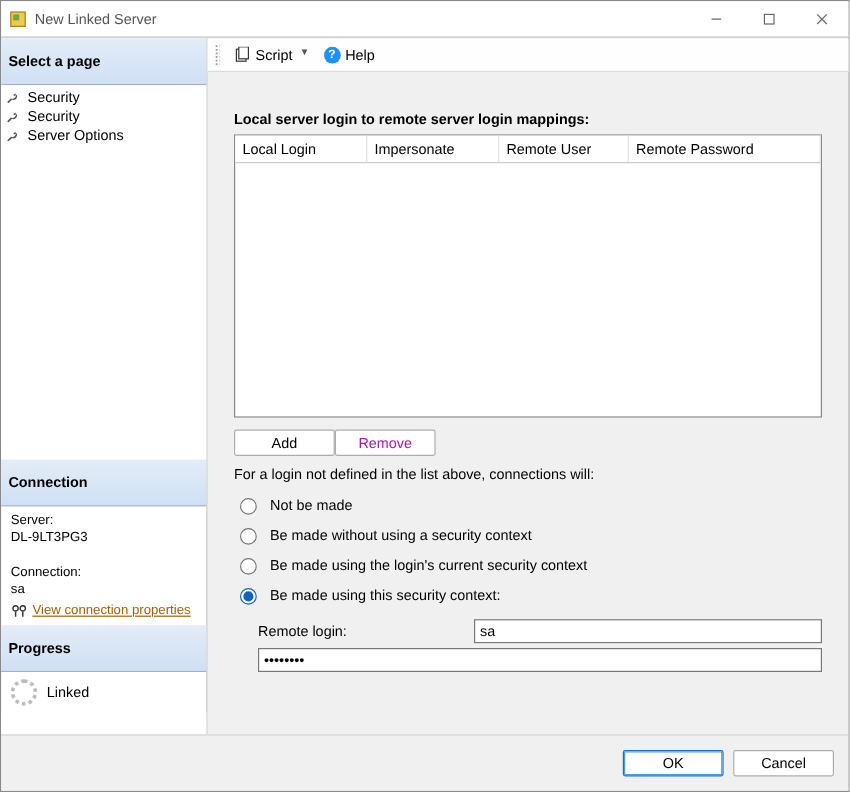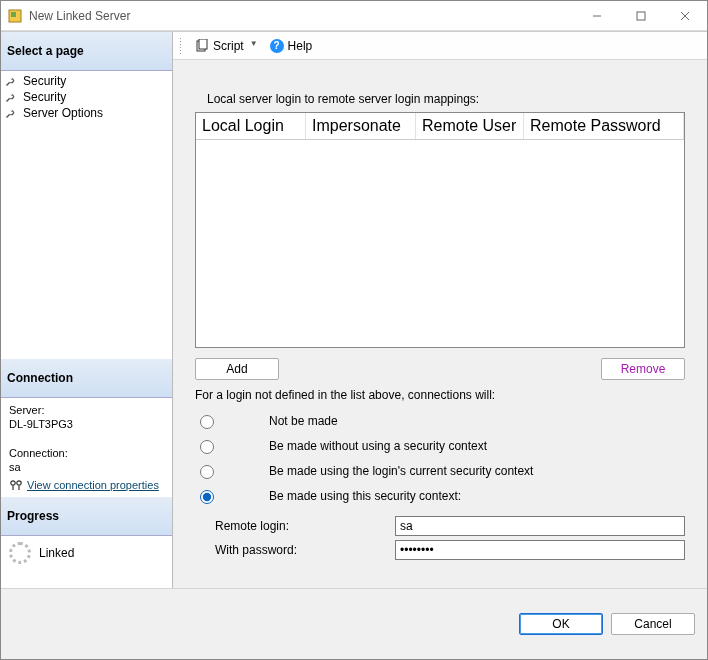--- a/index.html
+++ b/index.html
@@ -72,21 +72,21 @@
     position: absolute; margin-left: -14px;
     color: #555;
   }
   .page-item span.lbl { margin-left: 4px; }
 
   .side-fill { flex:1; background:#fff; }
 
   .conn-block { padding: 6px 8px; font-size: 11px; }
   .conn-block .row { margin-bottom: 2px; }
   .link-row { display:flex; align-items:center; gap:4px; margin-top:6px; }
-  .link-row a { color: #0c4a6e; text-decoration: underline; cursor: pointer; }
+  .link-row a { color: #a16207; text-decoration: underline; cursor: pointer; }
 
   .progress-block { padding: 6px 8px; display:flex; align-items:center; gap:8px; }
   .spinner {
     width: 22px; height: 22px;
     border: 3px dotted #bbb;
     border-radius: 50%;
   }
 
   
   .main-pane {
@@ -122,43 +122,43 @@
     display:flex; align-items:center; justify-content:center;
     font-size:10px; font-weight:bold;
   }
 
   .content {
     flex:1;
     padding: 18px 22px 10px 22px;
     overflow: hidden;
     display:flex; flex-direction:column;
   }
-  .field-label { margin: 14px 0 6px 12px; }
+  .field-label { margin: 14px 0 6px 0; font-weight: bold; }
   .grid {
     border: 1px solid #888;
     background: #fff;
     height: 236px;
     display:flex; flex-direction:column;
   }
   .grid-header {
     display:flex;
     border-bottom: 1px solid #ccc;
     background:#fff;
   }
   .grid-header .gh {
     padding: 4px 6px;
     border-right: 1px solid #e2e2e2;
-    font-size:16px;
+    font-size:12px;
     white-space:nowrap; overflow:hidden;
   }
   .gh.c1{width:110px;} .gh.c2{width:110px;} .gh.c3{width:108px;} .gh.c4{flex:1;}
   .grid-body{flex:1;}
 
   .btn-row {
-    display:flex; justify-content:space-between; gap:12px;
+    display:flex; justify-content:flex-start; gap:0;
     margin: 10px 0 8px 0;
   }
   .btn {
     min-width: 84px;
     padding: 3px 10px;
     background: #fff;
     border: 1px solid #adadad;
     border-radius: 2px;
     text-align:center;
     cursor: default;
@@ -166,39 +166,39 @@
   }
   .btn.disabled { color:#a21caf; }
   .btn.default { border-color:#1a6fd6; box-shadow: inset 0 0 0 1px #4a9be7; }
 
   .radiogrp { margin-top: 6px; }
   .radio-row {
     display:flex; align-items:center; gap:8px;
     padding: 4px 0;
   }
   .radio-row input[type=radio]{ accent-color:#0a64c2; width:14px; height:14px; }
-  .radio-row label { cursor: default; margin-left: 44px; }
+  .radio-row label { cursor: default; }
 
   .cred-grid {
     margin: 4px 0 0 20px;
   }
   .cred-row { display:flex; align-items:center; margin:4px 0; }
   .cred-row .clab { width: 180px; }
   .cred-row input[type=text], .cred-row input[type=password] {
     flex:1;
     border:1px solid #7a7a7a;
     padding:2px 4px;
     font: inherit;
     height:20px;
     background:#fff;
   }
 
   .footer {
     border-top: 1px solid #d4d4d4;
-    padding: 24px 12px;
+    padding: 12px 12px;
     display:flex; justify-content:flex-end; gap:8px;
     background:#f0f0f0;
     align-items:flex-end;
   }
 
   svg { display:block; }
 </style>
 </head>
 <body>
 
@@ -349,21 +349,20 @@
             <label>Be made using this security context:</label>
           </div>
         </div>
 
         <div class="cred-grid">
           <div class="cred-row">
             <span class="clab">Remote login:</span>
             <input type="text" value="sa" style="">
           </div>
           <div class="cred-row">
-            <span class="clab">With password:</span>
             <input type="password" value="••••••••" style="">
           </div>
         </div>
       </div>
     </div>
   </div>
 
   <div class="footer">
     <div class="btn default">OK</div>
     <div class="btn">Cancel</div>

